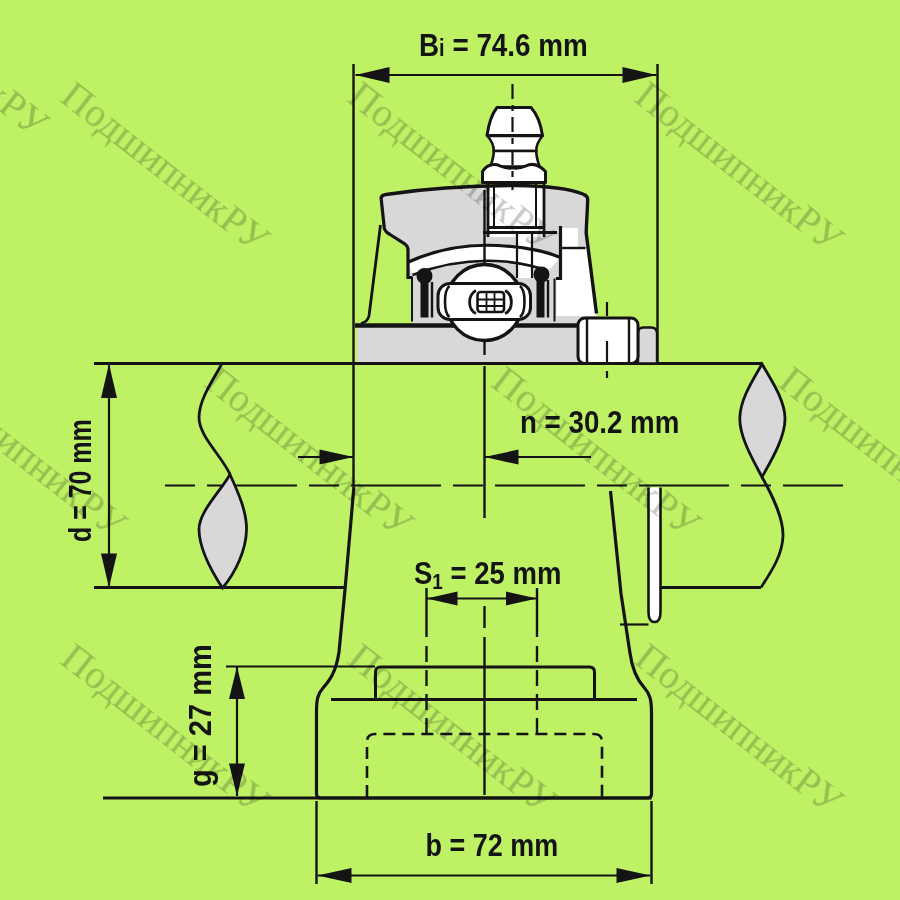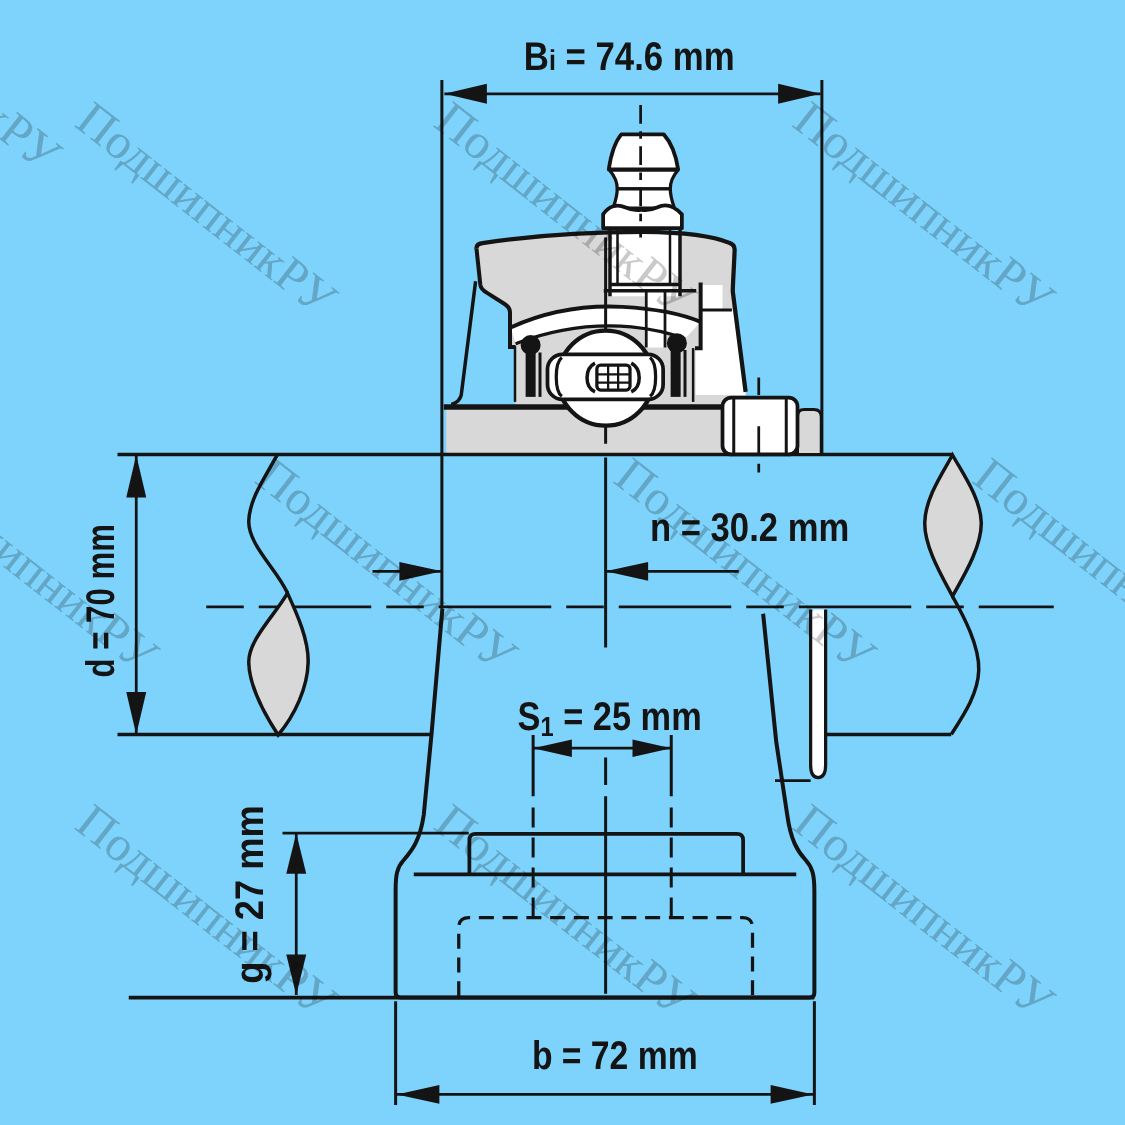--- a/index.html
+++ b/index.html
@@ -1,16 +1,16 @@
 <!DOCTYPE html>
 <html><head>
 <meta charset="utf-8">
 <style>
   html,body{margin:0;padding:0;background:#fff;}
-  #page{position:relative;width:900px;height:900px;background:#7dd3fc;overflow:hidden;}
+  #page{position:relative;width:900px;height:900px;background:#bef264;overflow:hidden;}
   svg{position:absolute;top:0;left:0;}
   text{font-family:"Liberation Sans", sans-serif;}
   #watermarks text{font-family:"Liberation Serif", serif;}
 </style>
 </head>
 <body>
 
 <div id="page">
 <svg width="900" height="900" viewBox="0 0 900 900">
 

